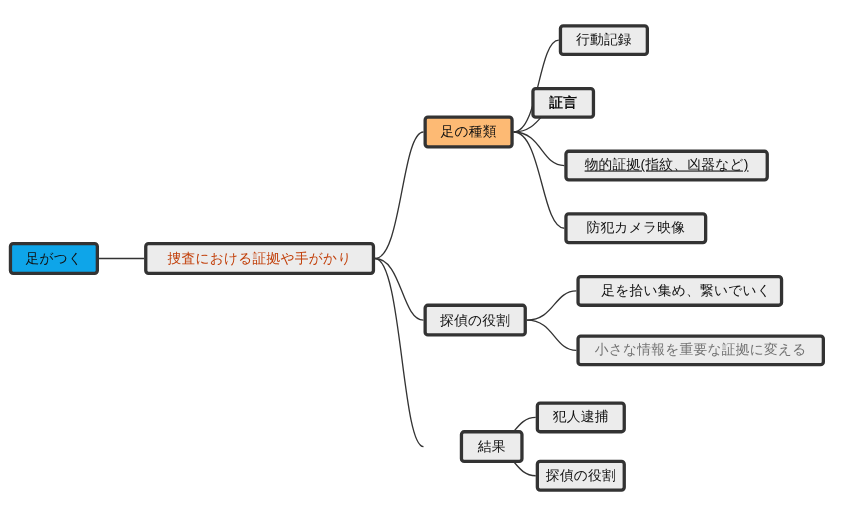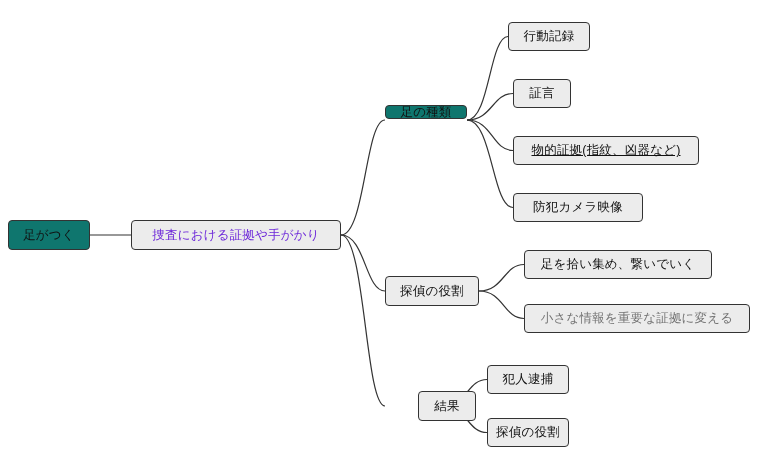--- a/index.html
+++ b/index.html
@@ -23,21 +23,21 @@
     left: 0;
     top: 0;
     width: 768px;
     height: 471px;
     overflow: visible;
   }
   .node {
     position: absolute;
     box-sizing: border-box;
     background: #ececec;
-    border: 1px solid #1d4ed8;
+    border: 3px solid #1d4ed8;
     border-radius: 4px;
     color: #111111;
     font-size: 12.5px;
     line-height: 1;
     display: flex;
     align-items: center;
     justify-content: center;
     white-space: nowrap;
     padding: 0 8px;
     letter-spacing: 0.2px;
@@ -55,45 +55,45 @@
       <path d="M 467 120 C 489.55 120, 489.55 36.5, 508 36.5" fill="none" stroke="#333333" stroke-width="1.2"></path>
       <path d="M 467 120 C 492.3 120, 492.3 93.5, 513 93.5" fill="none" stroke="#333333" stroke-width="1.2"></path>
       <path d="M 467 120 C 492.3 120, 492.3 150.5, 513 150.5" fill="none" stroke="#333333" stroke-width="1.2"></path>
       <path d="M 467 120 C 492.3 120, 492.3 207.5, 513 207.5" fill="none" stroke="#333333" stroke-width="1.2"></path>
       <path d="M 479 291 C 503.75 291, 503.75 264.5, 524 264.5" fill="none" stroke="#333333" stroke-width="1.2"></path>
       <path d="M 479 291 C 503.75 291, 503.75 318.5, 524 318.5" fill="none" stroke="#333333" stroke-width="1.2"></path>
       <path d="M 443 406 C 467.2 406, 467.2 379.5, 487 379.5" fill="none" stroke="#333333" stroke-width="1.2"></path>
       <path d="M 443 406 C 467.2 406, 467.2 432.5, 487 432.5" fill="none" stroke="#333333" stroke-width="1.2"></path>
     </svg>
   <div id="node-layer">
-      <div class="node" style="left: 8px; top: 220px; width: 82px; height: 30px; background: #0f766e; border-color: rgb(51, 51, 51); color: rgb(17, 17, 17);">
+      <div class="node" style="left: 8px; top: 220px; width: 82px; height: 30px; background: #0ea5e9; border-color: rgb(51, 51, 51); color: rgb(17, 17, 17);">
         <span>足がつく</span>
       </div>
-      <div class="node" style="left: 131px; top: 220px; width: 210px; height: 30px; background: rgb(236, 236, 236); border-color: rgb(51, 51, 51); color: #6d28d9; text-align: center;">
+      <div class="node" style="left: 131px; top: 220px; width: 210px; height: 30px; background: rgb(236, 236, 236); border-color: rgb(51, 51, 51); color: #c2410c; text-align: center;">
         <span>捜査における証拠や手がかり</span>
       </div>
-      <div class="node" style="left: 385px; top: 105px; width: 82px; height: 14px; background: #0f766e; border-color: rgb(51, 51, 51); color: rgb(17, 17, 17);">
+      <div class="node" style="left: 385px; top: 105px; width: 82px; height: 30px; background: #fdba74; border-color: rgb(51, 51, 51); color: rgb(17, 17, 17);">
         <span>足の種類</span>
       </div>
       <div class="node" style="left: 508px; top: 22px; width: 82px; height: 29px; background: rgb(236, 236, 236); border-color: rgb(51, 51, 51); color: rgb(17, 17, 17);">
         <span>行動記録</span>
       </div>
-      <div class="node" style="left: 513px; top: 79px; width: 58px; height: 29px; background: rgb(236, 236, 236); border-color: rgb(51, 51, 51); color: rgb(17, 17, 17);">
+      <div class="node" style="left: 483px; top: 79px; width: 58px; height: 29px; background: rgb(236, 236, 236); border-color: rgb(51, 51, 51); color: rgb(17, 17, 17); font-weight: bold;">
         <span>証言</span>
       </div>
       <div class="node" style="left: 513px; top: 136px; width: 186px; height: 29px; background: rgb(236, 236, 236); border-color: rgb(51, 51, 51); color: rgb(17, 17, 17); text-decoration: underline;">
         <span>物的証拠(指紋、凶器など)</span>
       </div>
       <div class="node" style="left: 513px; top: 193px; width: 130px; height: 29px; background: rgb(236, 236, 236); border-color: rgb(51, 51, 51); color: rgb(17, 17, 17);">
         <span>防犯カメラ映像</span>
       </div>
       <div class="node" style="left: 385px; top: 276px; width: 94px; height: 30px; background: rgb(236, 236, 236); border-color: rgb(51, 51, 51); color: rgb(17, 17, 17); align-items: center;">
         <span>探偵の役割</span>
       </div>
-      <div class="node" style="left: 524px; top: 250px; width: 188px; height: 29px; background: rgb(236, 236, 236); border-color: rgb(51, 51, 51); color: rgb(17, 17, 17);">
+      <div class="node" style="left: 524px; top: 250px; width: 188px; height: 29px; background: rgb(236, 236, 236); border-color: rgb(51, 51, 51); color: rgb(17, 17, 17); justify-content: flex-end;">
         <span>足を拾い集め、繋いでいく</span>
       </div>
       <div class="node" style="left: 524px; top: 304px; width: 226px; height: 29px; background: rgb(236, 236, 236); border-color: rgb(51, 51, 51); color: #737373;">
         <span>小さな情報を重要な証拠に変える</span>
       </div>
       <div class="node" style="left: 385px; top: 391px; width: 58px; height: 30px; background: rgb(236, 236, 236); border-color: rgb(51, 51, 51); color: rgb(17, 17, 17); margin-left: 33px;">
         <span>結果</span>
       </div>
       <div class="node" style="left: 487px; top: 365px; width: 82px; height: 29px; background: rgb(236, 236, 236); border-color: rgb(51, 51, 51); color: rgb(17, 17, 17); text-align: right;">
         <span>犯人逮捕</span>

